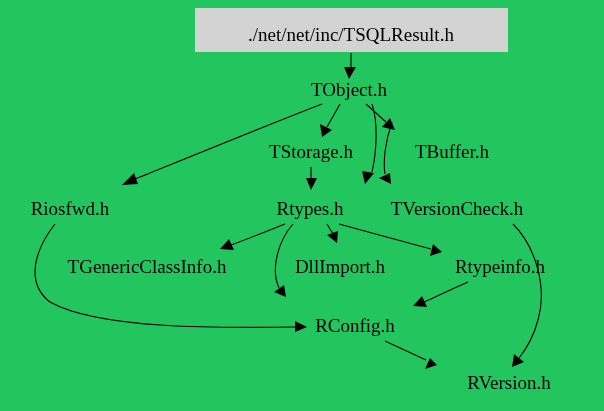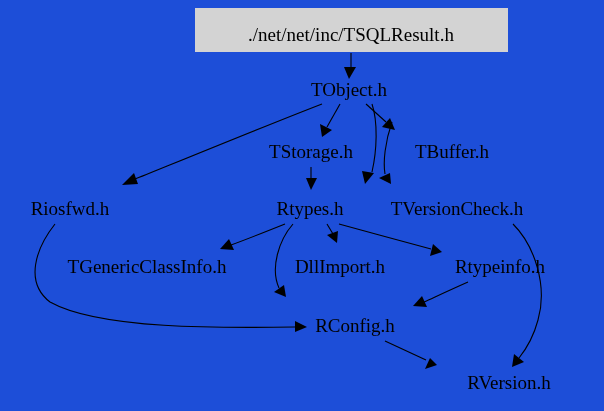--- a/index.html
+++ b/index.html
@@ -4,21 +4,21 @@
 <style>
   html, body {
     margin: 0;
     padding: 0;
     background: #ffffff;
   }
   #graph-canvas {
     position: relative;
     width: 604px;
     height: 411px;
-    background: #1d4ed8;
+    background: #22c55e;
     overflow: hidden;
     font-family: "Liberation Serif", "DejaVu Serif", serif;
   }
   svg.graph-svg {
     position: absolute;
     left: 0;
     top: 0;
     width: 604px;
     height: 411px;
   }

